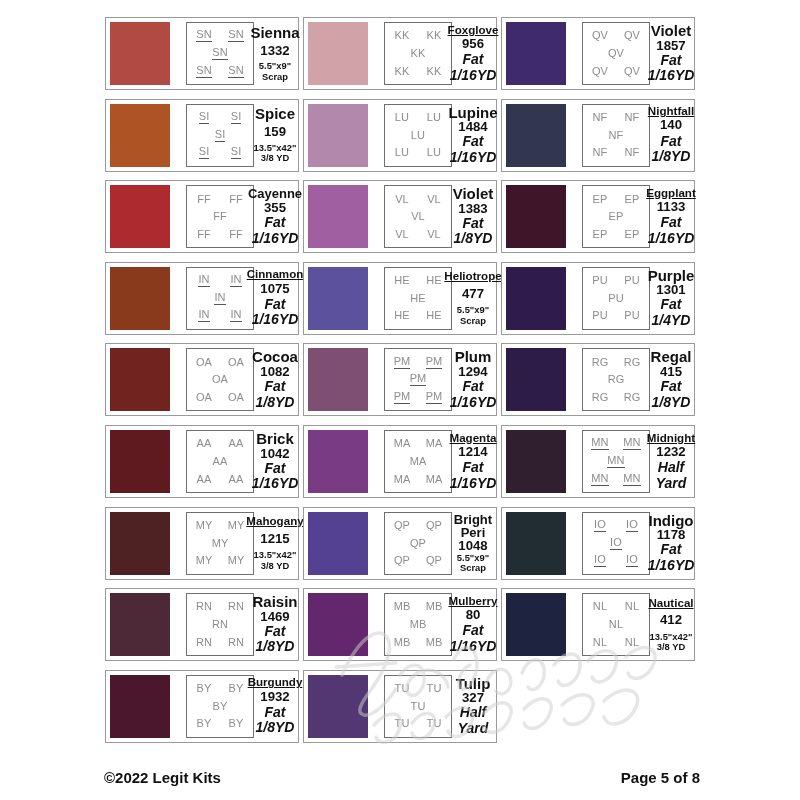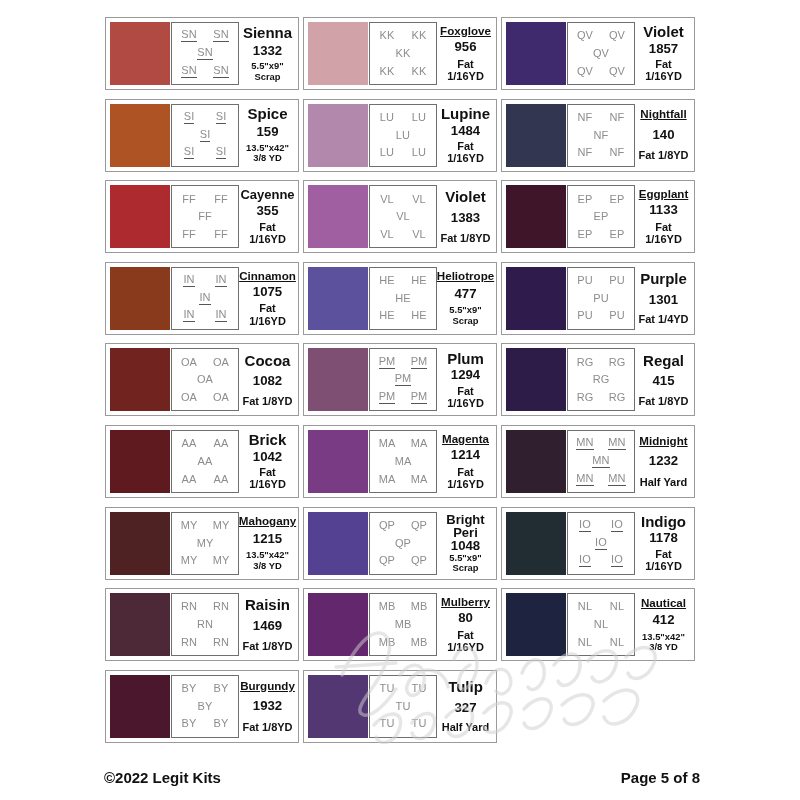--- a/index.html
+++ b/index.html
@@ -72,21 +72,21 @@
   }
 
   .swatch {
     width: 60px;
     height: 100%;
     flex: 0 0 60px;
   }
 
   .code-box {
     flex: 0 0 68px;
-    margin-left: 1px;
+    margin-left: 16px;
     border: 1.4px solid #6f6f6f;
     box-sizing: border-box;
     display: flex;
     flex-direction: column;
     justify-content: space-around;
     align-items: center;
     padding: 4px 1px;
     background: #fff;
   }
   .code-row {
@@ -136,21 +136,21 @@
     font-size: 13.2px;
     color: #111;
     line-height: 1.05;
   }
   .c-size {
     font-weight: bold;
     color: #111;
     line-height: 1.12;
     white-space: pre-line;
   }
-  .c-size.q-one { font-size: 11px; }
+  .c-size.q-one { font-size: 14px; font-style: italic; }
   .c-size.q-two { font-size: 9.4px; }
 
   
   .footer {
     position: absolute;
     left: 0;
     right: 0;
     bottom: 14px;
     display: flex;
     justify-content: space-between;

